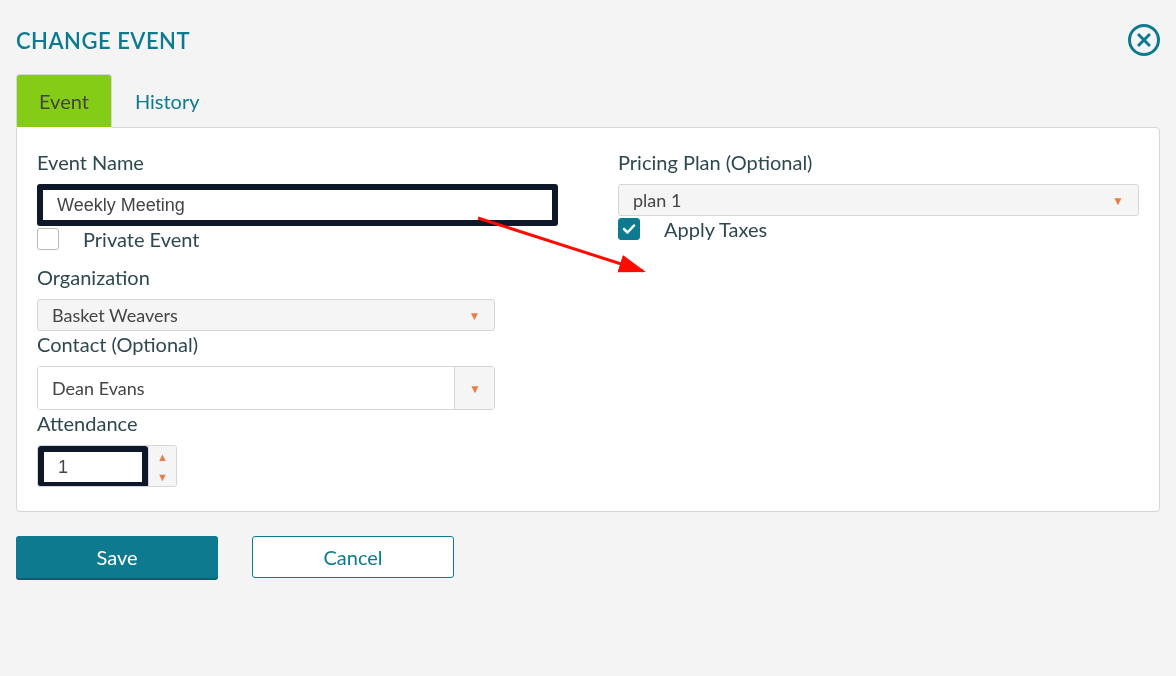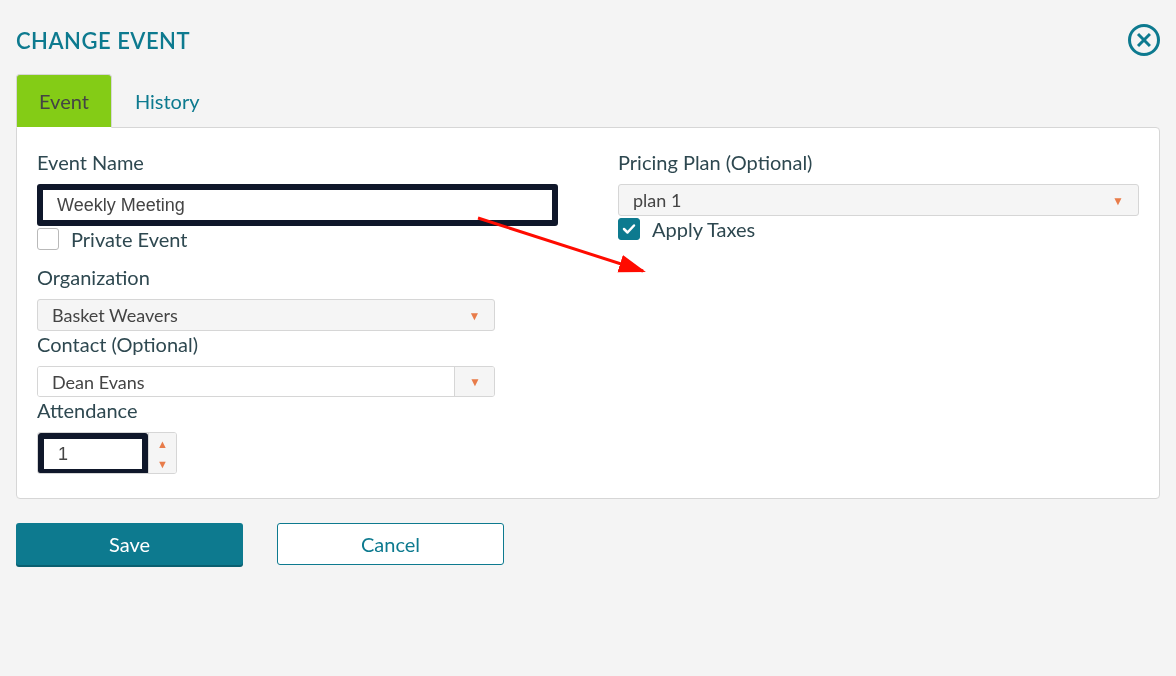--- a/index.html
+++ b/index.html
@@ -129,21 +129,21 @@
       font-size: 18px;
       color: #444;
       cursor: pointer;
     }
     .select .caret, .select-split .caret-box {
       color: #e87c4a;
       font-size: 12px;
     }
     .select-split {
       display: flex;
-      height: 31px;
+      height: 44px;
       border: 1px solid #d6d6d6;
       border-radius: 3px;
       overflow: hidden;
       cursor: pointer;
     }
     .select-split .text {
       flex: 1;
       padding: 0 14px;
       display: flex;
       align-items: center;
@@ -155,21 +155,21 @@
       width: 40px;
       background: #f5f5f5;
       border-left: 1px solid #d6d6d6;
       display: flex;
       align-items: center;
       justify-content: center;
     }
     .checkbox-row {
       display: flex;
       align-items: center;
-      gap: 12px;
+      gap: 24px;
       margin-bottom: 14px;
     }
     .cb {
       width: 22px;
       height: 22px;
       border: 1.5px solid #b9b9b9;
       border-radius: 3px;
       display: inline-flex;
       align-items: center;
       justify-content: center;
@@ -187,21 +187,21 @@
     }
     .billing-input {
       width: 85%;
     }
     .footer-btns {
       display: flex;
       gap: 34px;
       margin-top: 24px;
     }
     .btn {
-      width: 227px;
+      width: 202px;
       height: 42px;
       border-radius: 3px;
       font-size: 20px;
       cursor: pointer;
       display: flex;
       align-items: center;
       justify-content: center;
     }
     .btn-primary {
       background: #0d7a8f;

